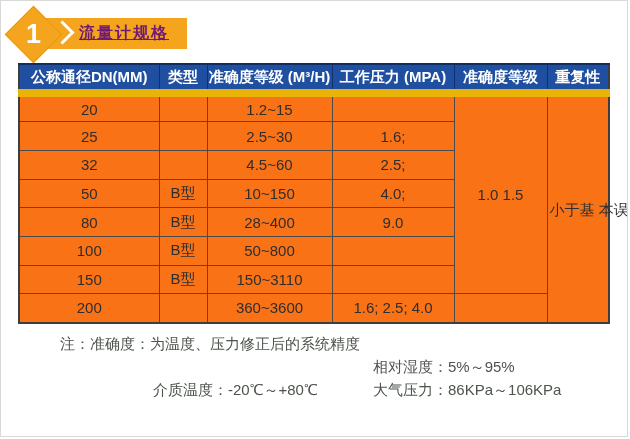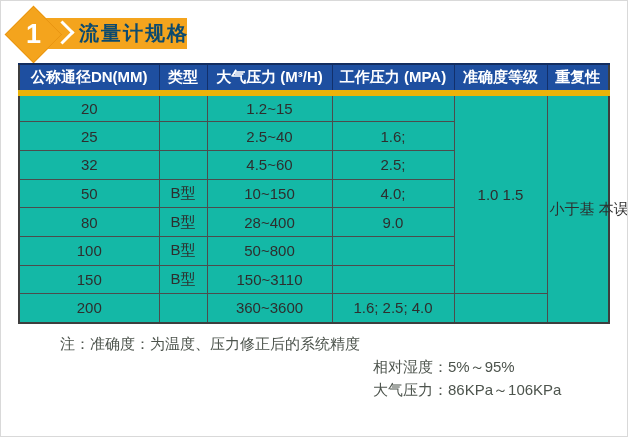--- a/index.html
+++ b/index.html
@@ -8,22 +8,22 @@
   .page {
     position:relative; width:628px; height:437px;
     background:#ffffff; border:1px solid #d9d9d9; overflow:hidden;
   }
   
   .banner {
     position:absolute; left:42px; top:17px; width:144px; height:31px;
     background:#F4A41D; display:flex; align-items:center;
   }
   .banner-title {
-    color:#0c4a6e; font-size:20px; font-weight:bold;
-    letter-spacing:2px; padding-left:36px; white-space:nowrap;
+    color:#701a75; font-size:16px; font-weight:bold;
+    letter-spacing:2px; padding-left:36px; white-space:nowrap;text-decoration:underline;
   }
   .chevron {
     position:absolute; left:53px; top:23px; width:17px; height:17px;
     border-top:3px solid #ffffff; border-right:3px solid #ffffff;
     transform:rotate(45deg);
   }
   .diamond {
     position:absolute; left:12px; top:13px; width:41px; height:41px;
     background:#F4A41D; transform:rotate(45deg);
     display:flex; align-items:center; justify-content:center;
@@ -39,26 +39,26 @@
     border-collapse:collapse; table-layout:fixed;
     width:590px; font-size:15px; color:#2e2e2e;
   }
   table.spec th {
     background:#1E4FA0; color:#ffffff; font-weight:bold;
     height:29px; font-size:15px;
     border:1px solid #12306b; border-top:2px solid #122d60;
     white-space:nowrap; overflow:hidden;
   }
   table.spec td {
-    background:#14b8a6; text-align:center; vertical-align:middle;
+    background:#f97316; text-align:center; vertical-align:middle;
     height:28.7px; border:1px solid #4c4c4c;
     white-space:nowrap;
   }
   table.spec { border:2px solid #3e3e3e; }
-  table.spec th { border-bottom:6px solid #eab308; }
+  table.spec th { border-bottom:8px solid #eab308; }
   .pre { white-space:pre-line; }
   td.merged-acc { line-height:28px; }
   td.merged-rep { line-height:29px; font-size:15px; white-space:pre-line; padding:0 2px; }
   
   .notes {
     position:absolute; left:27px; top:331px; width:580px;
     font-size:15px; color:#4d544d; line-height:23px;margin-left:32px;
   }
   .note-line { position:relative; height:23px; white-space:nowrap; }
   .indent1 { padding-left:28px; }
@@ -84,21 +84,21 @@
         <col style="width:48px">
         <col style="width:125px">
       <col style="width:122px">
         <col style="width:93px">
         <col style="width:62px">
     </colgroup>
     <thead>
       <tr>
         <th>公称通径DN(MM)</th>
         <th>类型</th>
-        <th>大气压力 (M³/H)</th>
+        <th>准确度等级 (M³/H)</th>
         <th>工作压力 (MPA)</th>
         <th>准确度等级</th>
         <th>重复性</th>
       </tr>
     </thead>
     <tbody>
       <tr>
         <td>20</td>
         <td></td>
         <td>1.2~15</td>
@@ -106,21 +106,21 @@
         <td class="merged-acc pre" rowspan="7">1.0
 1.5</td>
         <td class="merged-rep" rowspan="8">小于基
 本误差
 限绝对
 值的1/3</td>
       </tr>
       <tr>
         <td>25</td>
         <td></td>
-        <td>2.5~40</td>
+        <td>2.5~30</td>
         <td>1.6;</td>
       </tr>
       <tr>
         <td>32</td>
         <td></td>
         <td>4.5~60</td>
         <td>2.5;</td>
       </tr>
       <tr>
         <td>50</td>
@@ -157,17 +157,18 @@
   </table>
 
   <div class="notes">
     <div class="note-line">
       <span>注：</span><span>准确度：为温度、压力修正后的系统精度</span>
     </div>
     <div class="note-line indent1">
       <span class="seg2">相对湿度：5%～95%</span>
     </div>
     <div class="note-line indent2">
+      <span>介质温度：-20℃～+80℃</span>
       <span class="seg2">大气压力：86KPa～106KPa</span>
     </div>
   </div>
 
 </div>
 
 </body></html>

